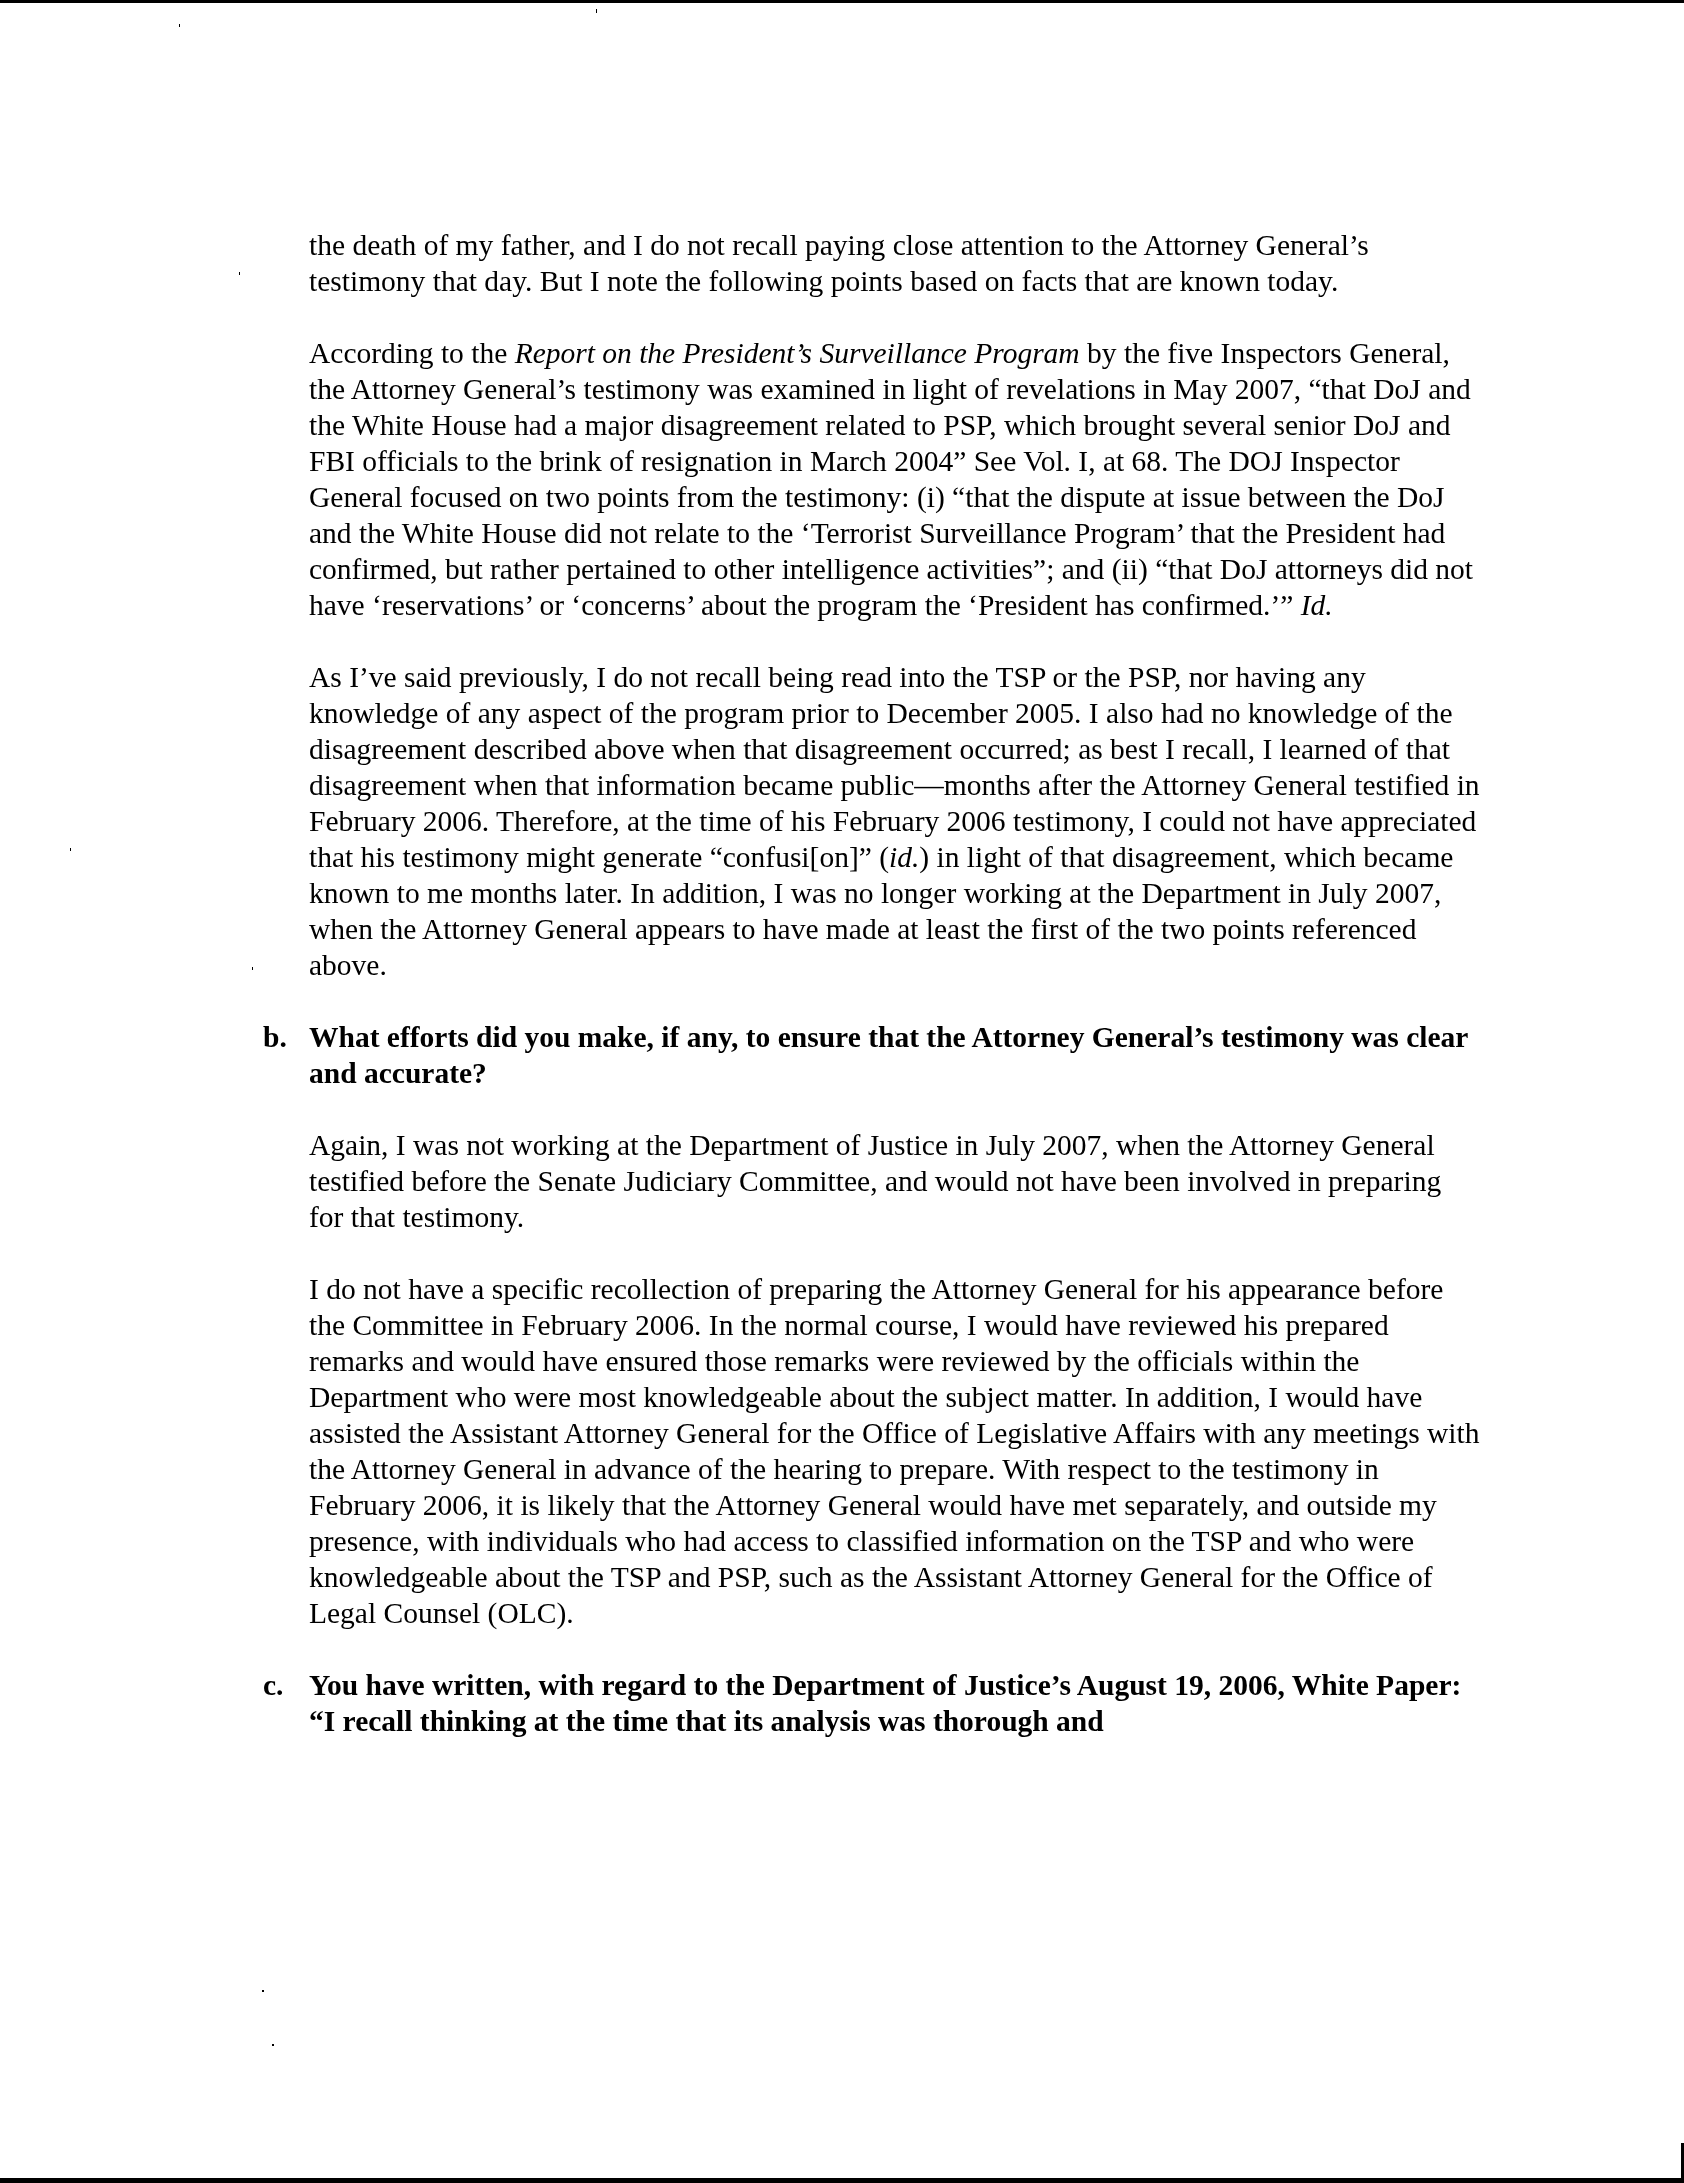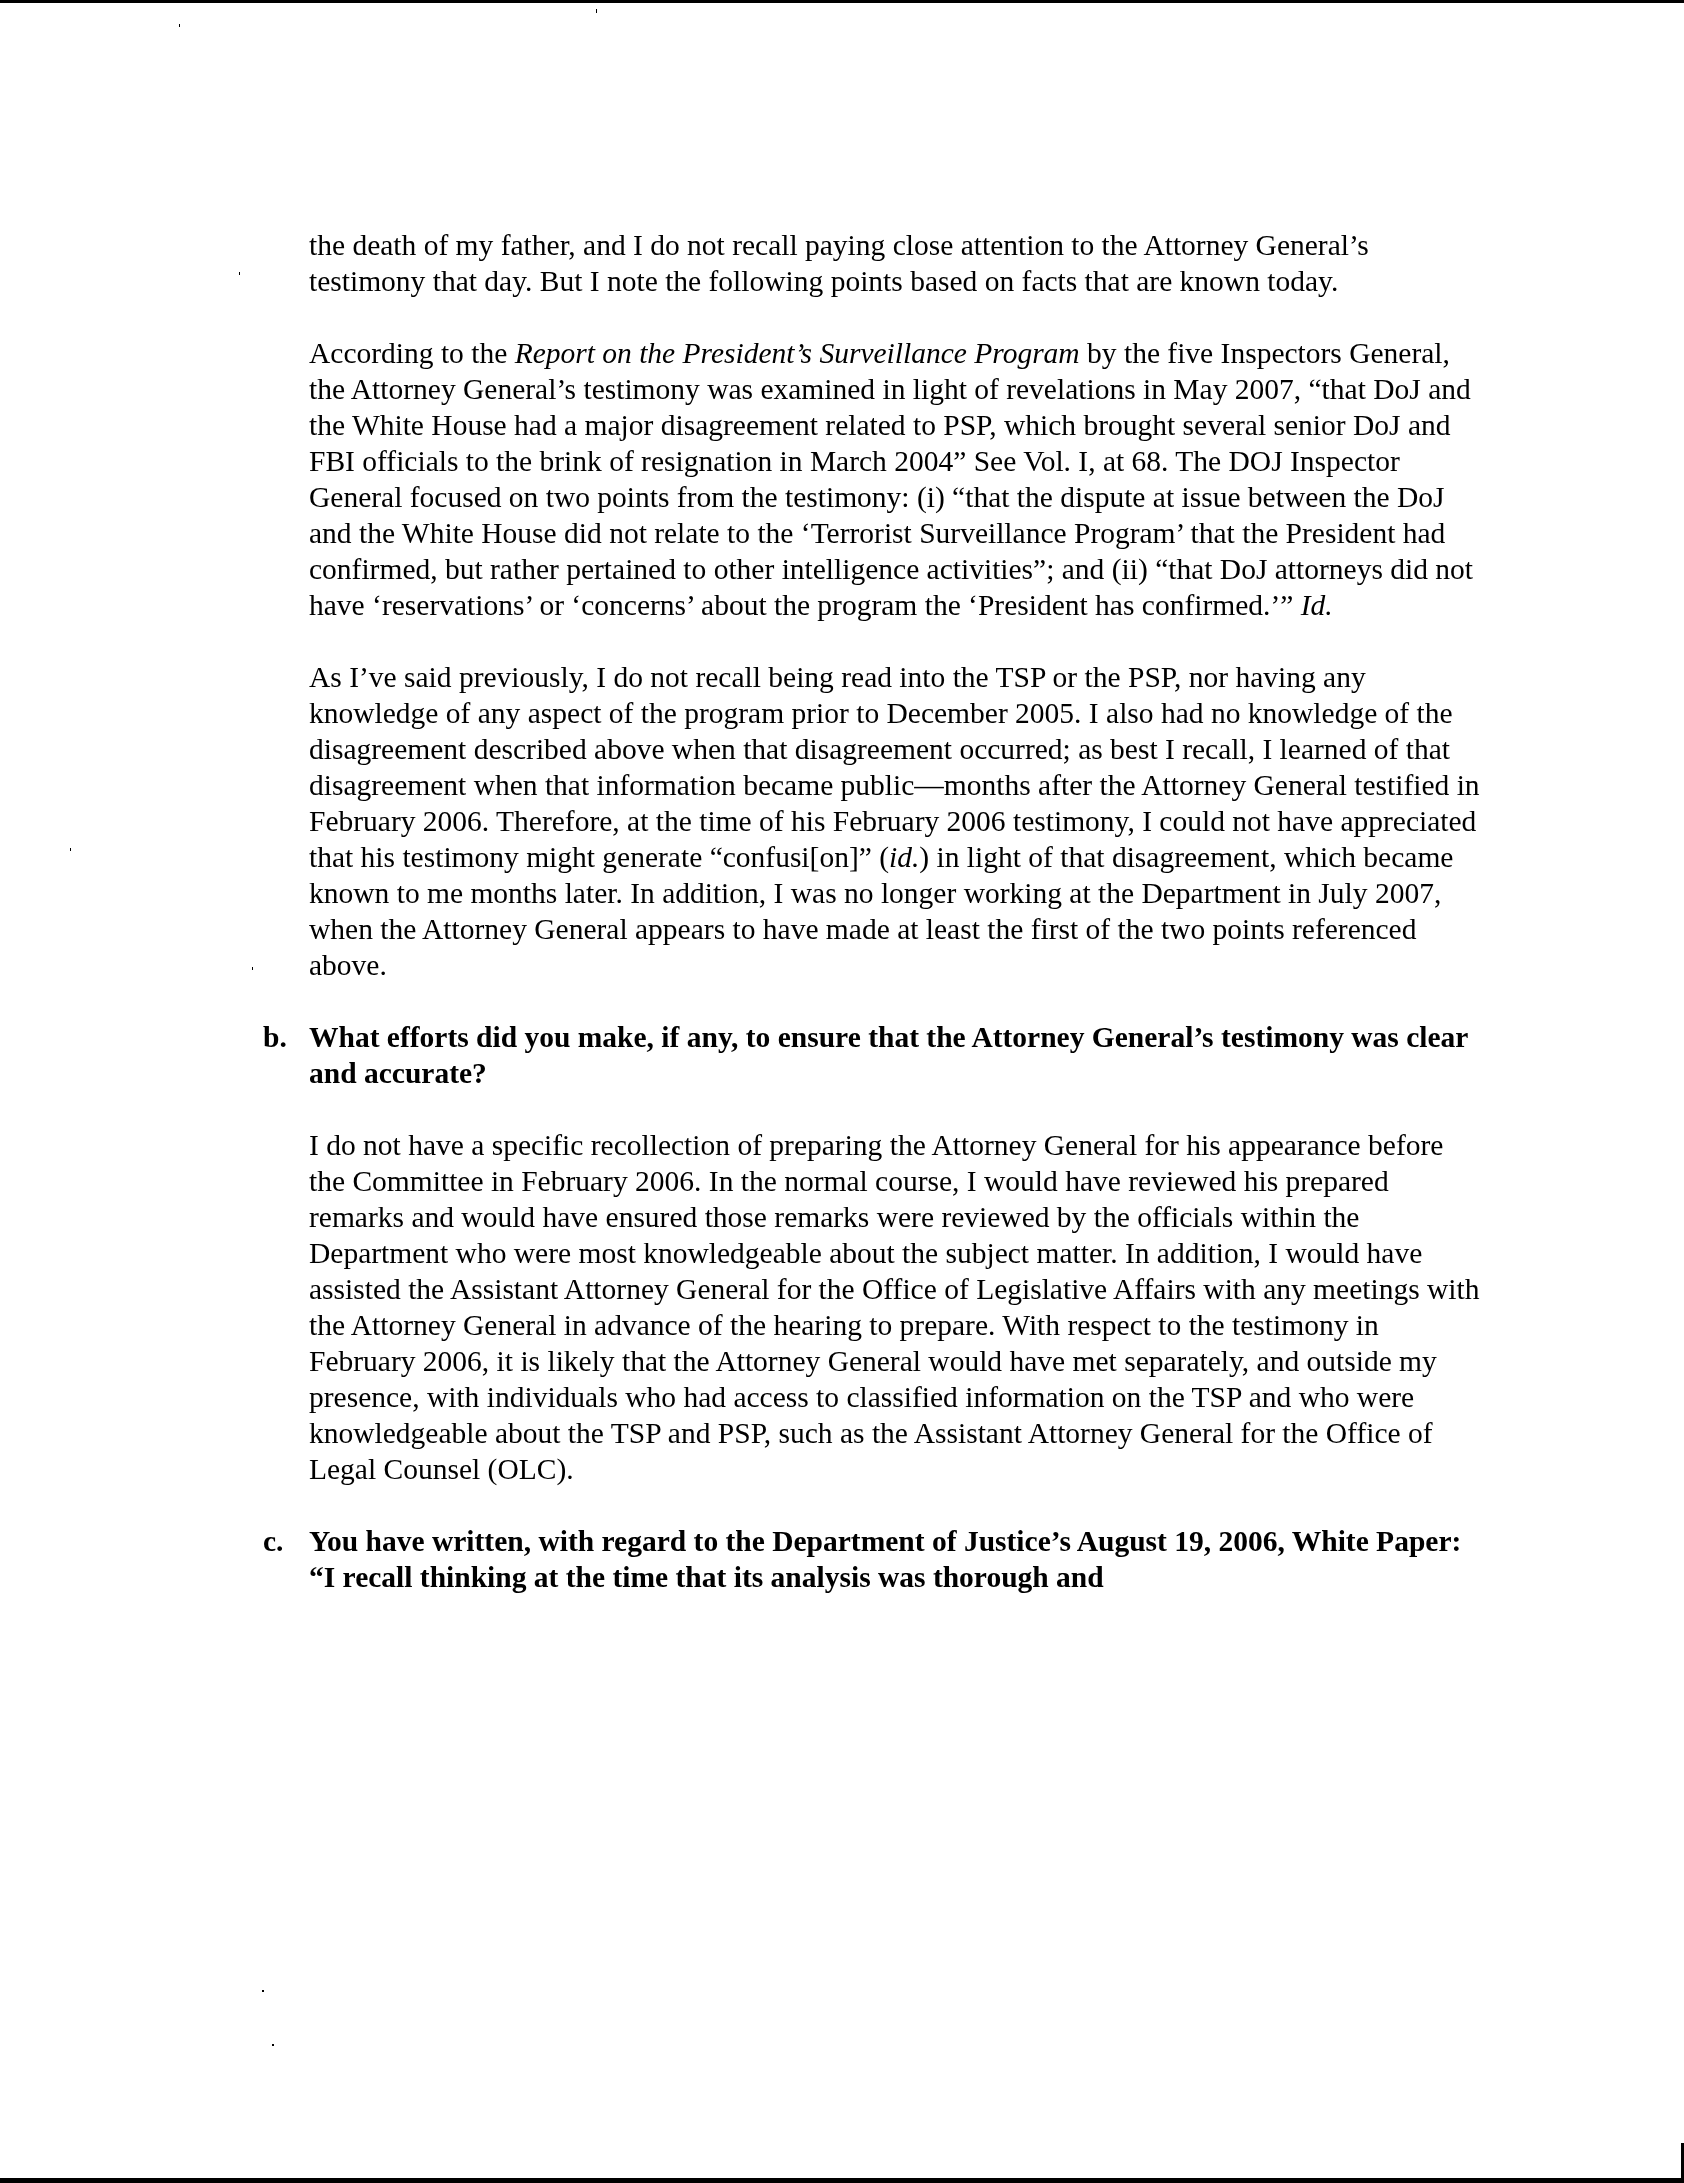--- a/index.html
+++ b/index.html
@@ -50,20 +50,21 @@
       <p><span>the death of my father, and I do not recall paying close attention to the Attorney General’s testimony that day.  But I note the following points based on facts that are known today.</span></p>
       <p><span>According to the </span><i>Report on the President’s Surveillance Program</i><span> by the five Inspectors General, the Attorney General’s testimony was examined in light of revelations in May 2007, “that DoJ and the White House had a major disagreement related to PSP, which brought several senior DoJ and FBI officials to the brink of resignation in March 2004” See Vol. I, at 68.  The DOJ Inspector General focused on two points from the testimony: (i) “that the dispute at issue between the DoJ and the White House did not relate to the ‘Terrorist Surveillance Program’ that the President had confirmed, but rather pertained to other intelligence activities”; and (ii) “that DoJ attorneys did not have ‘reservations’ or ‘concerns’ about the program the ‘President has confirmed.’” </span><i>Id.</i></p>
       <p><span>As I’ve said previously, I do not recall being read into the TSP or the PSP, nor having any knowledge of any aspect of the program prior to December 2005.  I also had no knowledge of the disagreement described above when that disagreement occurred; as best I recall, I learned of that disagreement when that information became public—months after the Attorney General testified in February 2006.  Therefore, at the time of his February 2006 testimony, I could not have appreciated that his testimony might generate “confusi[on]” (</span><i>id.</i><span>) in light of that disagreement, which became known to me months later.  In addition, I was no longer working at the Department in July 2007, when the Attorney General appears to have made at least the first of the two points referenced above.</span></p>
     </div>
 
   <div class="q">
     <span class="marker">b.</span>
     <span>What efforts did you make, if any, to ensure that the Attorney General’s testimony was clear and accurate?</span>
   </div>
 
+  <p>Again, I was not working at the Department of Justice in July 2007, when the Attorney General testified before the Senate Judiciary Committee, and would not have been involved in preparing for that testimony.</p>
   <p>I do not have a specific recollection of preparing the Attorney General for his appearance before the Committee in February 2006.  In the normal course, I would have reviewed his prepared remarks and would have ensured those remarks were reviewed by the officials within the Department who were most knowledgeable about the subject matter.  In addition, I would have assisted the Assistant Attorney General for the Office of Legislative Affairs with any meetings with the Attorney General in advance of the hearing to prepare.  With respect to the testimony in February 2006, it is likely that the Attorney General would have met separately, and outside my presence, with individuals who had access to classified information on the TSP and who were knowledgeable about the TSP and PSP, such as the Assistant Attorney General for the Office of Legal Counsel (OLC).</p>
 
   <div class="q">
     <span class="marker">c.</span>
     <span>You have written, with regard to the Department of Justice’s August 19, 2006, White Paper: “I recall thinking at the time that its analysis was thorough and</span>
   </div>
 </div>
 
 
 </body></html>

